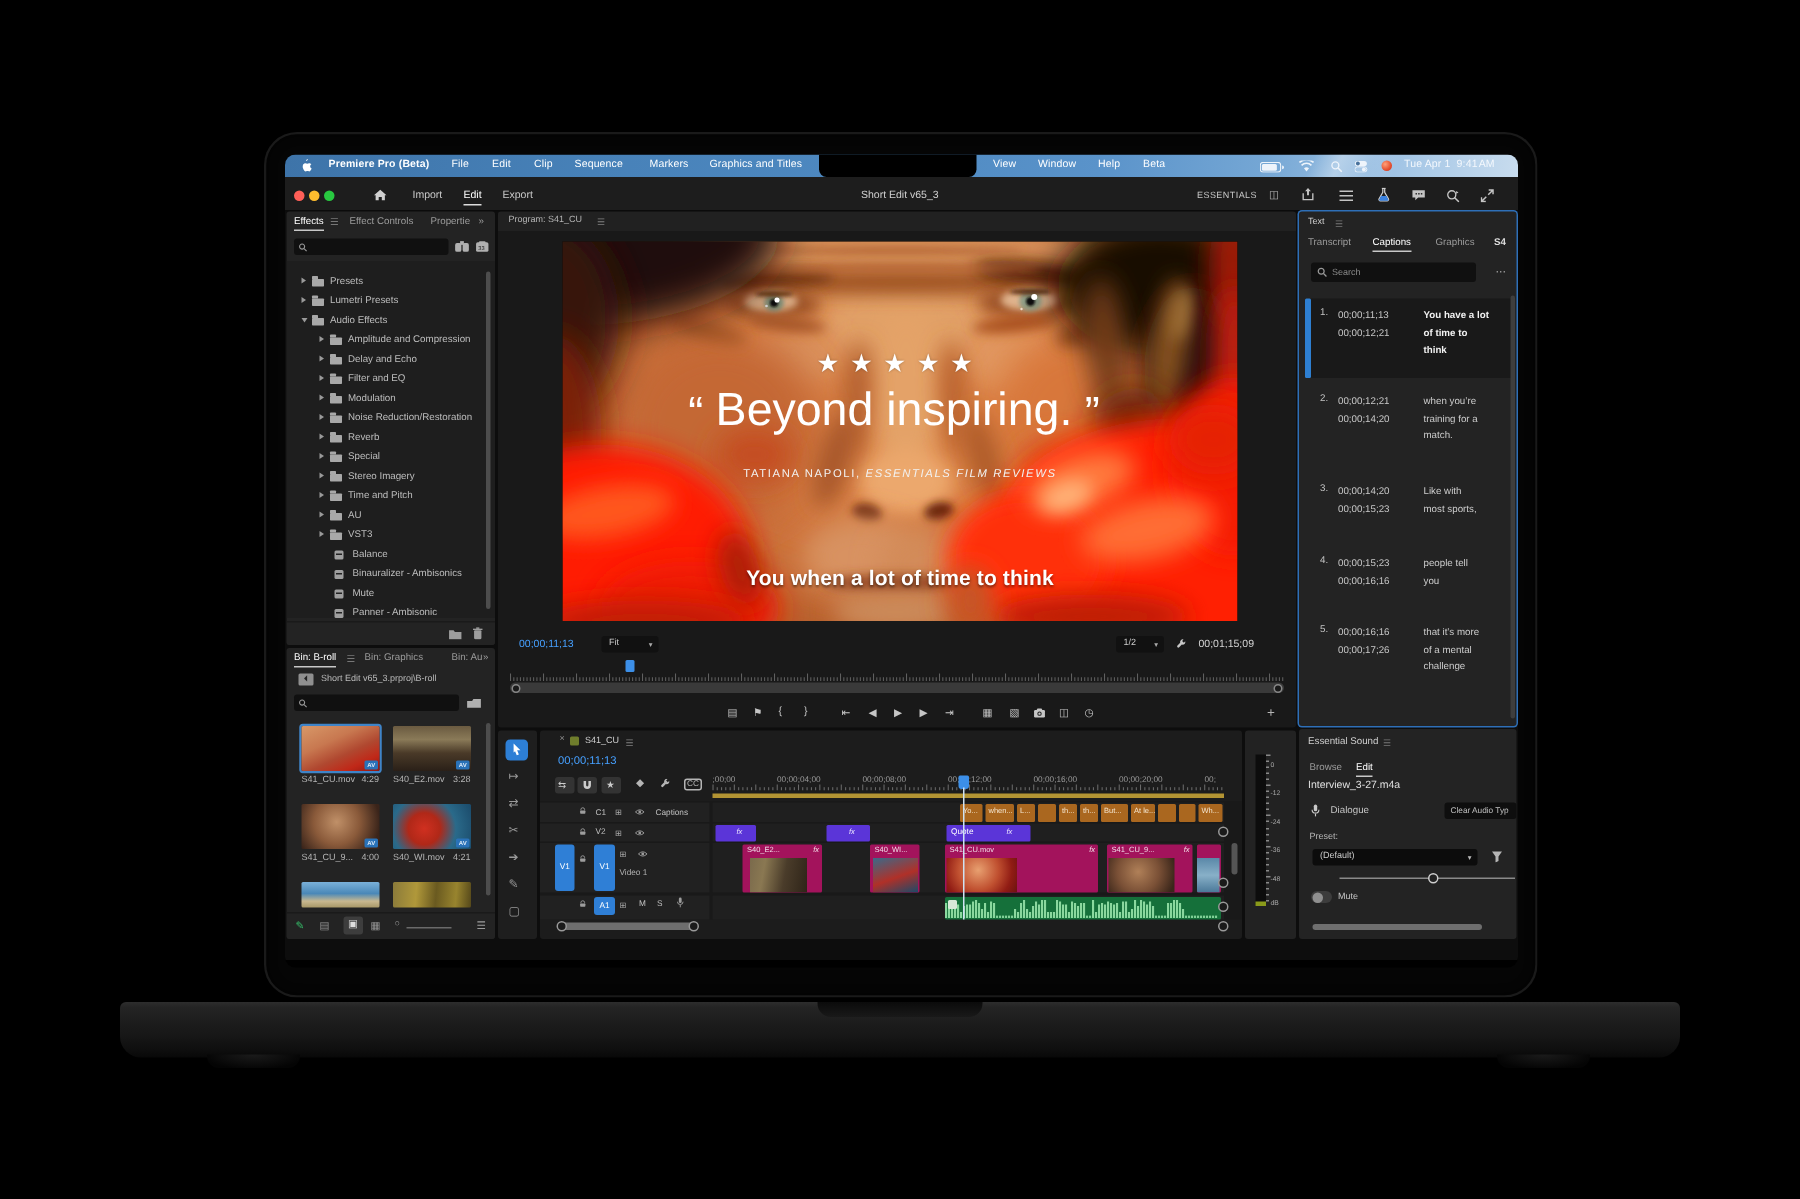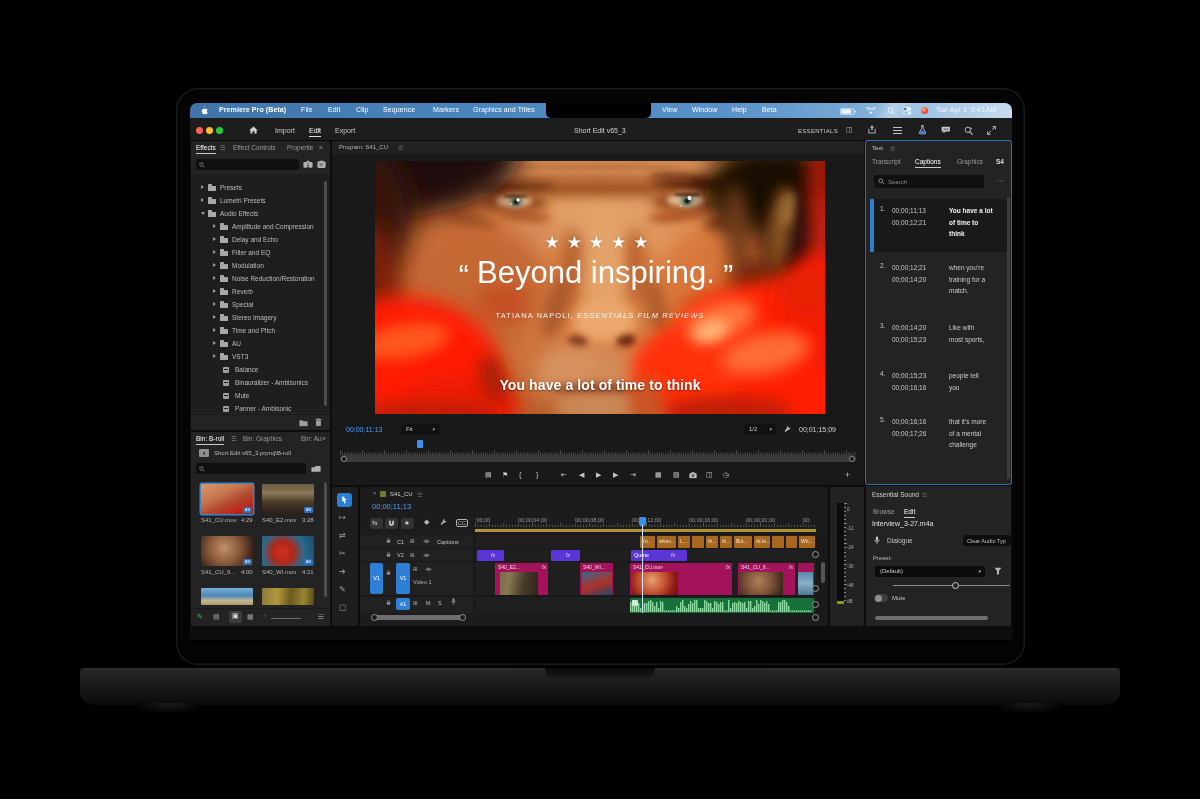--- a/index.html
+++ b/index.html
@@ -420,21 +420,21 @@
                 <ellipse cx="272" cy="240" rx="16" ry="24" fill="#b5562e" filter="url(#b8)"></ellipse>
                 <circle cx="143" cy="39" r="1.7" fill="#fff"></circle>
                 <circle cx="314.5" cy="37" r="2" fill="#fff"></circle>
                 <circle cx="136" cy="43" r="0.9" fill="#ccc"></circle>
                 <circle cx="306" cy="45" r="0.8" fill="#e8d8c8"></circle>
               </svg>
             </div>
           <div class="abs" style="left:0;top:71px;width:450px;text-align:center;color:#fff;font-size:17px;letter-spacing:7px;text-shadow:0 0 2px rgba(0,0,0,.3);">★★★★★</div>
           <div class="abs" style="left:0;top:94px;width:442px;text-align:center;color:#fff;font-size:31px;font-weight:400;"><span style="font-size:30px;position:relative;top:2px;">“&nbsp;</span>Beyond inspiring.<span style="font-size:30px;position:relative;top:2px;">&nbsp;”</span></div>
           <div class="abs" style="left:0;top:150px;width:450px;text-align:center;color:#f2f2f2;font-size:7.5px;letter-spacing:1.1px;">TATIANA NAPOLI, <i>ESSENTIALS FILM REVIEWS</i></div>
-          <div class="abs" style="left:0;top:216px;width:450px;text-align:center;color:#fff;font-size:14px;font-weight:bold;letter-spacing:.1px;text-shadow:0 1px 2px rgba(0,0,0,.5);">You have a lot of time to think</div>
+          <div class="abs" style="left:0;top:216px;width:450px;text-align:center;color:#fff;font-size:14px;font-weight:bold;letter-spacing:.1px;text-shadow:0 1px 2px rgba(0,0,0,.5);">You when a lot of time to think</div>
         </div>
         <div class="abs" style="left:14px;top:285px;font-size:7px;color:#46a0ff;">00;00;11;13</div>
         <div class="abs" style="left:69px;top:283px;width:38px;height:11px;background:#111;border-radius:2px;">
             <span class="abs" style="left:5px;top:2px;font-size:6px;color:#ccc;">Fit</span>
             <span class="abs" style="right:4px;top:2px;font-size:5px;color:#aaa;">▾</span>
           </div>
         <div class="abs" style="left:412px;top:283px;width:32px;height:11px;background:#111;border-radius:2px;">
             <span class="abs" style="left:5px;top:2px;font-size:6px;color:#ccc;">1/2</span>
             <span class="abs" style="right:4px;top:2px;font-size:5px;color:#aaa;">▾</span>
           </div>

